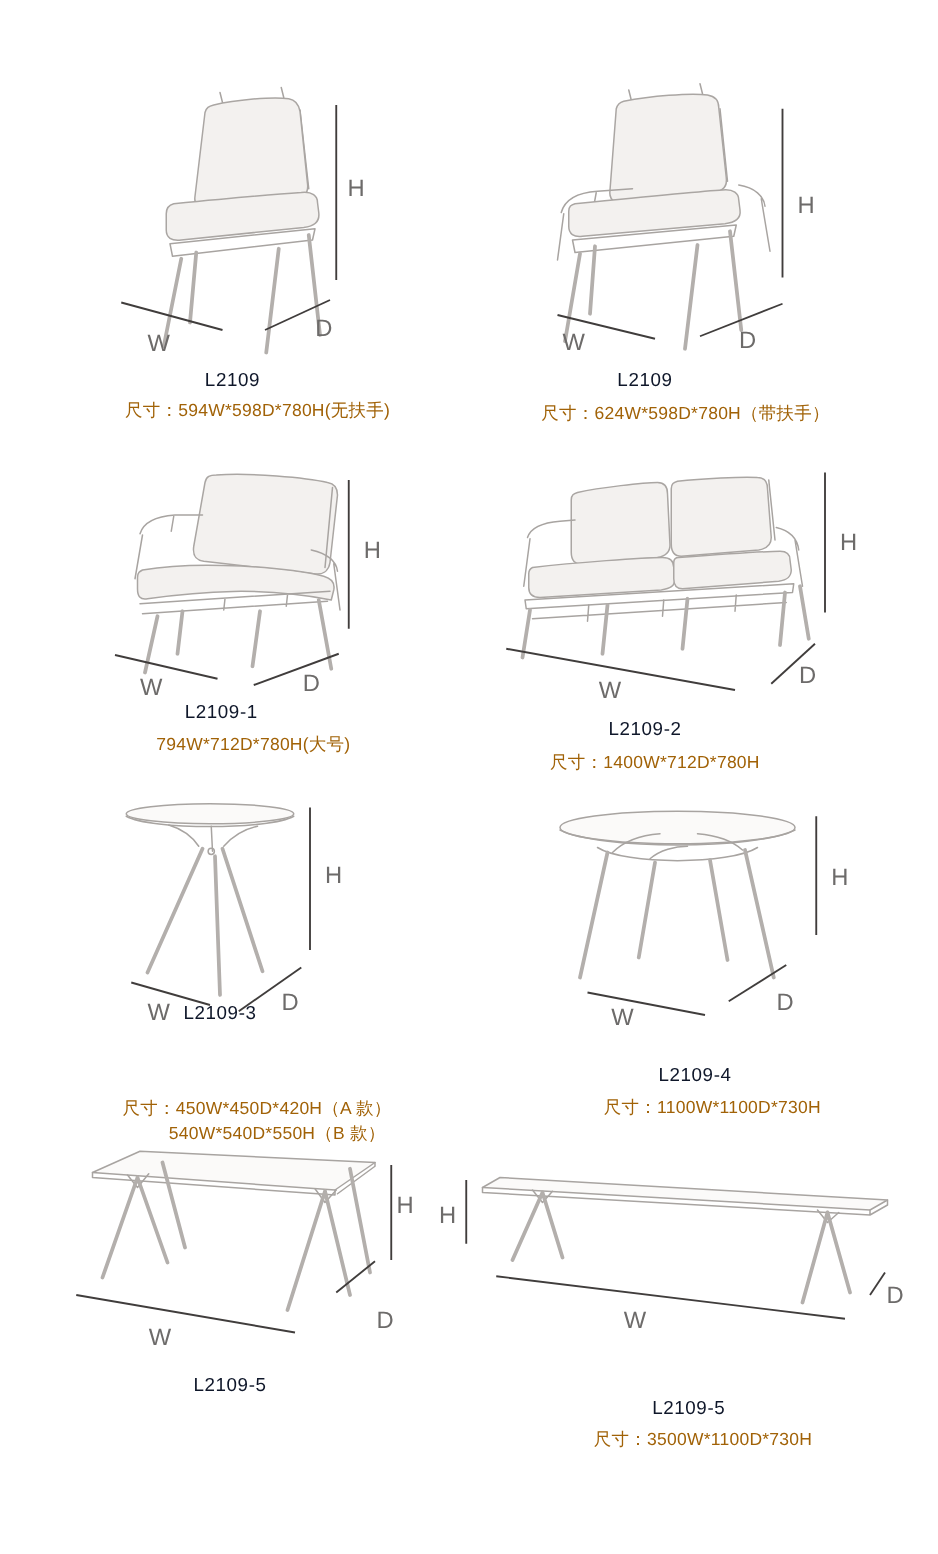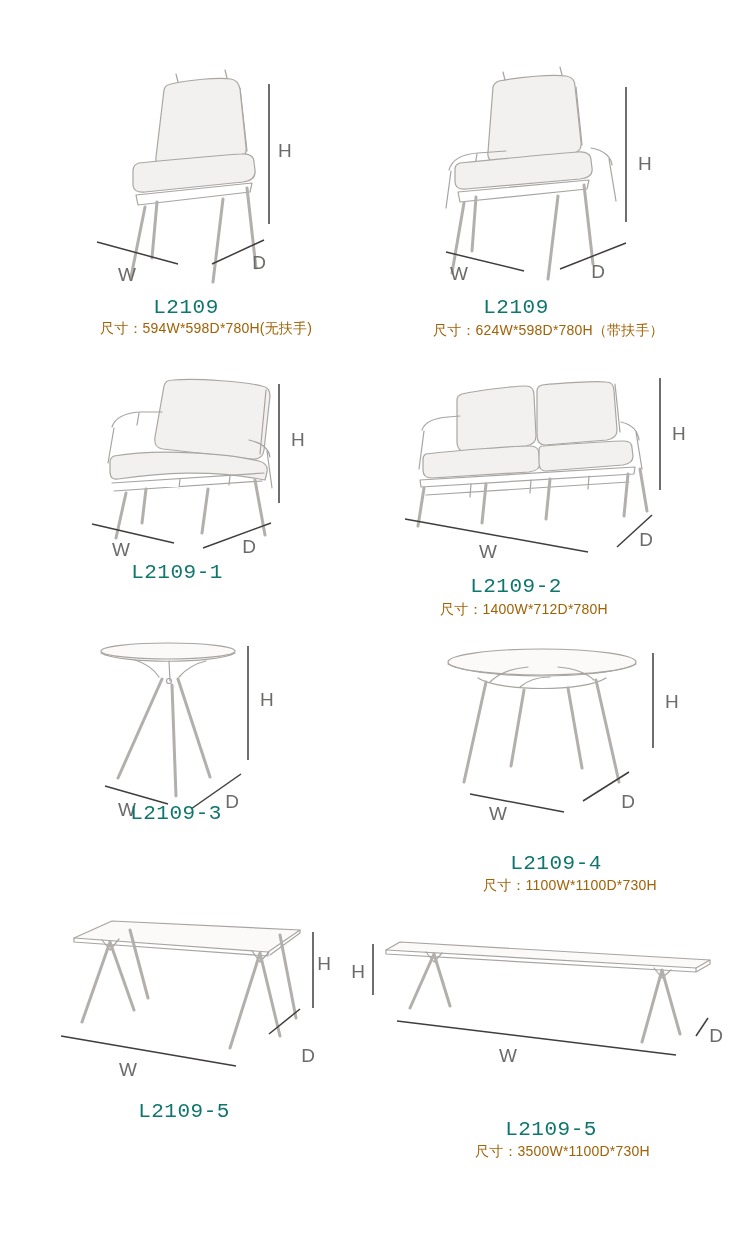--- a/index.html
+++ b/index.html
@@ -7,22 +7,22 @@
         font-family:"Liberation Sans","DejaVu Sans",sans-serif;}
   .sketch{position:absolute;overflow:visible;}
   
   .o   {fill:none;stroke:#a8a4a1;stroke-width:1.2;stroke-linecap:round;stroke-linejoin:round;}
   .cu  {fill:#f3f1ef;stroke:#aaa6a3;stroke-width:1.2;stroke-linejoin:round;}
   .top {fill:#fbfaf9;stroke:#a8a4a1;stroke-width:1.2;stroke-linejoin:round;}
   .lg  {fill:none;stroke:#b3afac;stroke-width:3;stroke-linecap:round;}
   .dim {stroke:#403d3c;stroke-width:1.5;stroke-linecap:butt;}
   .dlab{font-size:19px;fill:#6d6b6a;font-family:"Liberation Sans","DejaVu Sans",sans-serif;}
   
-  .model{position:absolute;transform:translateX(-50%);font-size:21px;color:#0f766e;
-         letter-spacing:.5px;white-space:nowrap;font-family:Liberation Mono, monospace;}
+  .model{position:absolute;transform:translateX(-50%);font-size:15px;color:#0f172a;
+         letter-spacing:.5px;white-space:nowrap;}
   .sizes{position:absolute;font-size:14px;color:#a16207;line-height:20px;white-space:nowrap;
          letter-spacing:.2px;}
   .size-line{height:20px;}
   .cont{padding-left:37px;}
 </style>
 </head>
 <body>
 
 <div class="page">
 
@@ -86,20 +86,21 @@
       <line class="dim" x1="219" y1="14" x2="219" y2="133"></line>
       <line class="dim" x1="32" y1="154" x2="114" y2="173"></line>
       <line class="dim" x1="143" y1="178" x2="211" y2="153"></line>
       <text class="dlab" x="231" y="76">H</text>
       <text class="dlab" x="61" y="186" text-anchor="middle">W</text>
       <text class="dlab" x="189" y="183" text-anchor="middle">D</text>
     </g>
   </svg>
   <div class="model" style="left:177px;top:561px">L2109-1</div>
   <div class="sizes" style="left:88px;top:585px">
+    <div class="size-line cont">794W*712D*780H(大号)</div>
   </div>
 
   <svg class="sketch" style="left:390px;top:370px" width="340" height="190">
     <g>
       <path class="cu" d="M72,24 C90,20 125,16 136,16 C142,16 144,20 144,25 L146,66 C146,72 142,75 136,76 L76,81 C70,82 67,78 67,72 L67,30 C67,26 69,25 72,24 Z"></path>
       <path class="cu" d="M152,15 C170,13 205,11 216,12 C222,12 224,16 224,21 L227,60 C227,66 223,69 217,70 L155,75 C149,75 147,71 147,65 L147,21 C147,17 149,16 152,15 Z"></path>
       <path class="o" d="M225,14 L230,62"></path>
       <path class="o" d="M32,60 C35,51 45,48 58,47 L70,46 M34,61 L29,99"></path>
       <path class="o" d="M231,52 C244,55 248,62 249,70 M246,62 L252,99"></path>
       <path class="cu" d="M36,84 C70,80 125,76 140,76 C147,76 149,80 149,84 L150,93 C150,99 146,101 139,102 L42,108 C36,108 33,105 33,100 L33,89 C33,86 34,85 36,84 Z"></path>
@@ -133,20 +134,24 @@
     <g>
       <line class="dim" x1="188" y1="16" x2="188" y2="130"></line>
       <line class="dim" x1="45" y1="156" x2="108" y2="174"></line>
       <line class="dim" x1="131" y1="179" x2="181" y2="144"></line>
       <text class="dlab" x="200" y="76">H</text>
       <text class="dlab" x="67" y="186" text-anchor="middle">W</text>
       <text class="dlab" x="172" y="178" text-anchor="middle">D</text>
     </g>
   </svg>
   <div class="model" style="left:176px;top:802px">L2109-3</div>
+  <div class="sizes" style="left:98px;top:876px">
+    <div class="size-line">尺寸：450W*450D*420H（A 款）</div>
+    <div class="size-line cont">540W*540D*550H（B 款）</div>
+  </div>
 
   <svg class="sketch" style="left:400px;top:630px" width="340" height="200">
     <g>
       <ellipse class="top" cx="142" cy="32" rx="94" ry="13"></ellipse>
       <path class="o" d="M48,34 C80,50 204,50 236,34"></path>
       <path class="o" d="M78,48 C100,62 184,62 206,48 M90,52 C100,42 115,38 128,37 M194,50 C184,41 170,38 158,37 M120,57 C128,50 140,47 150,47"></path>
       <path class="lg" d="M86,52 L64,152 M124,60 L111,136 M168,58 L182,138 M196,50 L219,152"></path>
     </g>
     <g>
       <line class="dim" x1="253" y1="23" x2="253" y2="118"></line>

